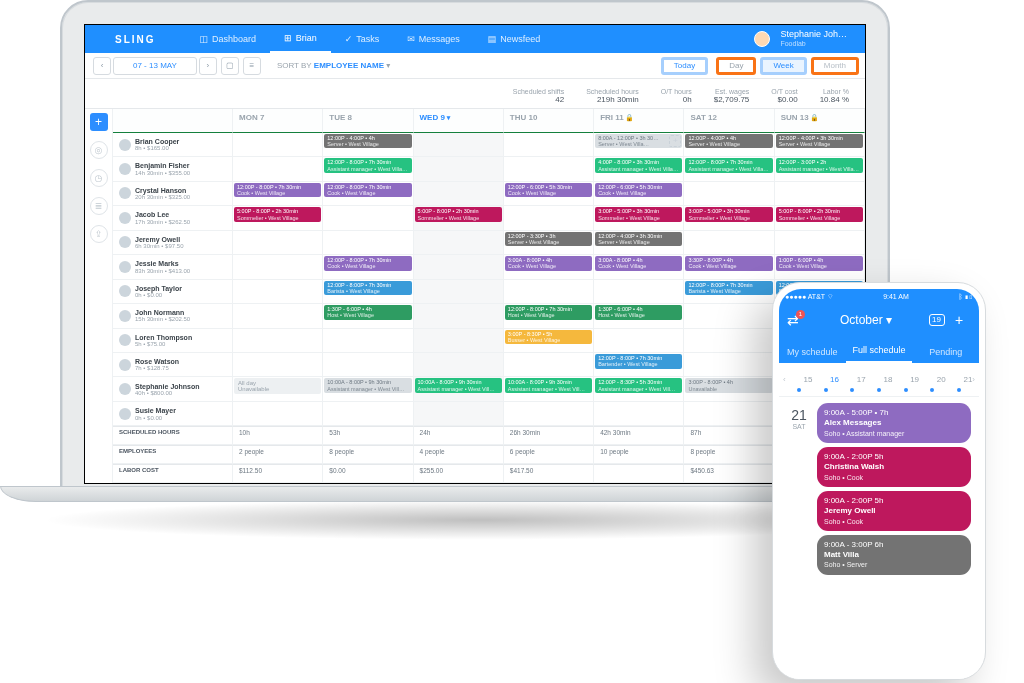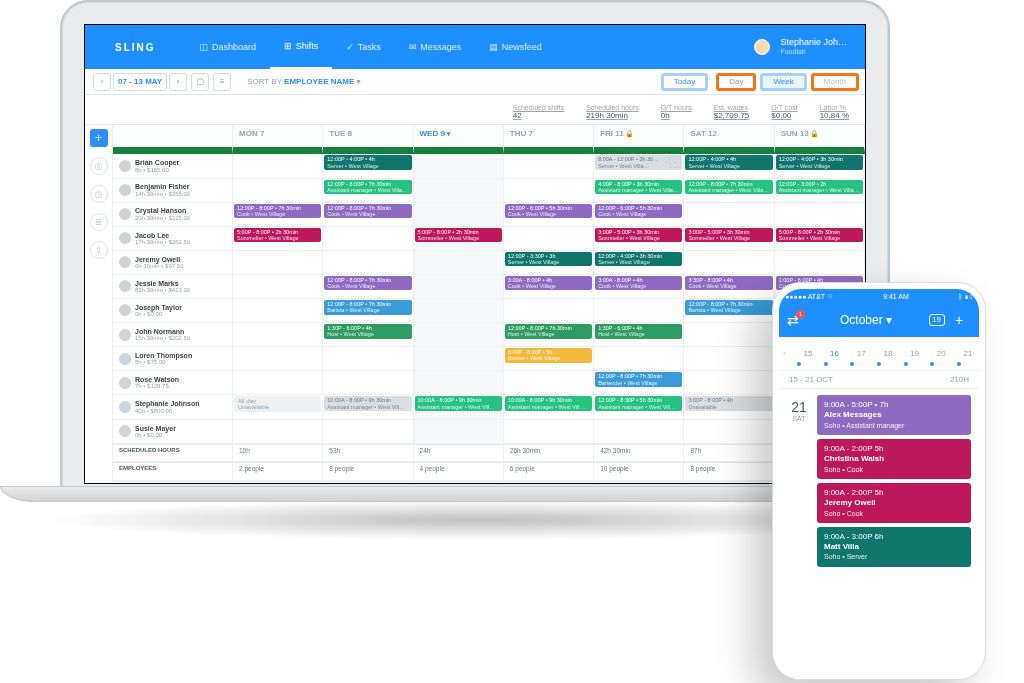--- a/index.html
+++ b/index.html
@@ -9,72 +9,72 @@
   .laptop-outer { position: absolute; left: 60px; top: 0; width: 830px; height: 490px;
     border: 2px solid #bfc6cc; border-radius: 28px 28px 0 0; background: #e9ebec; padding: 22px 22px 0 22px;
     box-shadow: inset 0 0 0 1px #d7dbde; }
   .screen { width: 100%; height: 460px; background: #fff; border: 1px solid #000; position: relative; overflow: hidden; }
   .laptop-base { position: absolute; left: 0; top: 486px; width: 950px; height: 16px;
     background: linear-gradient(#e9ebec,#cfd4d7); border: 1px solid #bfc6cc; border-radius: 0 0 40px 40px/0 0 18px 18px; }
   .laptop-shadow { position: absolute; left: 40px; top: 500px; width: 880px; height: 40px;
     background: radial-gradient(ellipse at center, rgba(0,0,0,.25), rgba(0,0,0,0) 70%); }
 
   
-  .hdr { height: 44px; background: #1f8fff; display: flex; align-items: center; color: #fff; font-size: 9px; }
+  .hdr { height: 28px; background: #1f8fff; display: flex; align-items: center; color: #fff; font-size: 9px; }
   .brand { font-weight: 700; letter-spacing: 2px; padding: 0 30px; font-size: 10px; }
   .tabs { display: flex; gap: 0; height: 100%; }
   .tab { display: flex; align-items: center; gap: 4px; padding: 0 14px; opacity: .85; cursor: pointer; }
   .tab.active { border-bottom: 2px solid #fff; opacity: 1; }
   .user { margin-left: auto; display: flex; align-items: center; gap: 10px; padding-right: 18px; }
   .avatar { width: 16px; height: 16px; border-radius: 50%; background: #ffd9b3; border: 1px solid #fff; }
 
   
   .bar { height: 26px; border-bottom: 1px solid #e5e8eb; display: flex; align-items: center; padding: 0 6px; font-size: 8px; color: #555; }
   .btn-sq { width: 18px; height: 18px; border: 1px solid #d6dbe0; border-radius: 3px; display: flex; align-items: center; justify-content: center; margin: 0 2px; color: #8a98a5; cursor: pointer; }
-  .date-range { border: 1px solid #d6dbe0; border-radius: 3px; height: 18px; padding: 0 4px; display: flex; align-items: center; color: #2d8eff; font-weight: 700; text-align: center; }
+  .date-range { border: 1px solid #d6dbe0; border-radius: 3px; height: 18px; padding: 0 19px; display: flex; align-items: center; color: #2d8eff; font-weight: 400; text-align: center; }
   .sort { margin-left: 14px; color: #9aa4ad; }
   .sort b { color: #2d8eff; font-weight: 600; }
   .spacer { flex: 1; }
   .pill { border: 3px solid #f97316; height: 18px; padding: 0 10px; border-radius: 3px; display: flex; align-items: center; margin-left: 4px; cursor: pointer; }
   .pill.today { color: #2d8eff; border-color: #a6cffd; }
   .pill.week { color: #2d8eff; border-color: #a6cffd; background: #eaf4ff; }
   .pill.dim { color: #b6bec6; }
   .pill.day { color: #9aa4ad; margin-left: 8px; }
 
   
   .stats { height: 30px; display: flex; align-items: flex-end; justify-content: flex-end; padding: 3px 16px 4px 0; gap: 22px; font-size: 7px; color: #9aa4ad; border-bottom: 1px solid #e5e8eb; }
-  .stat { text-align: left; text-decoration: underline; }
+  .stat { text-align: right; }
   .stat .v { color: #4b5560; font-size: 8px; }
 
   
   .body { display: flex; height: calc(100% - 84px); }
   .side { width: 28px; border-right: 1px solid #eef1f3; display: flex; flex-direction: column; align-items: center; padding-top: 4px; gap: 10px; }
   .side .add { width: 18px; height: 18px; background: #2d8eff; color: #fff; border-radius: 3px; display: flex; align-items: center; justify-content: center; font-size: 12px; cursor: pointer; }
   .side .ic { width: 18px; height: 18px; border: 1px solid #dfe4e8; border-radius: 50%; display: flex; align-items: center; justify-content: center; color: #c1c9d0; font-size: 9px; }
 
   .grid { flex: 1; display: grid; grid-template-columns: 120px repeat(7, 1fr); font-size: 7px; color: #3b434a; overflow: hidden; }
-  .hcell { border-bottom: 7px solid #15803d; border-right: 1px solid #eef1f3; padding: 4px 6px; color: #9aa4ad; font-weight: 600; background: #fdfefe; font-size: 7px; text-align: left; }
+  .hcell { border-bottom: 1px solid #15803d; border-right: 1px solid #eef1f3; padding: 4px 6px; color: #9aa4ad; font-weight: 600; background: #fdfefe; font-size: 7px; text-align: left; }
   .hcell.today { color: #2d8eff; }
   .emph { font-size: 8px; }
   .rowhead { border-bottom: 1px solid #eef1f3; border-right: 1px solid #eef1f3; padding: 2px 6px; display: flex; align-items: center; gap: 4px; background: #fff; }
   .rowhead .av { width: 12px; height: 12px; border-radius: 50%; background: #ccd5dc; flex-shrink: 0; }
   .rowhead .nm { font-weight: 600; font-size: 7px; line-height: 1.05; }
   .rowhead .sub { color: #9aa4ad; font-size: 6px; }
   .cell { border-bottom: 1px solid #eef1f3; border-right: 1px solid #eef1f3; padding: 1px; position: relative; min-height: 18px; }
   .cell.todaycol { background: #f6f7f8; }
   .shift { border-radius: 2px; padding: 1px 3px; color: #fff; font-size: 5.5px; line-height: 1.15; overflow: hidden; white-space: nowrap; margin-bottom: 1px; }
   .shift .t2 { opacity: .85; }
   .unavail { background: #edf0f2; color: #9aa4ad; border-radius: 2px; padding: 2px 4px; font-size: 6px; }
   .addshift { position: absolute; right: 2px; top: 2px; width: 12px; height: 12px; border: 1px dashed #c9d1d8; border-radius: 2px; color: #c9d1d8; font-size: 8px; display: flex; align-items: center; justify-content: center; }
 
   .sumhead { border-top: 1px solid #e5e8eb; border-bottom: 1px solid #eef1f3; border-right: 1px solid #eef1f3; padding: 2px 6px; font-size: 6px; color: #4b5560; font-weight: 700; }
   .sumcell { border-top: 1px solid #e5e8eb; border-bottom: 1px solid #eef1f3; border-right: 1px solid #eef1f3; padding: 2px 6px; font-size: 6.5px; color: #6d7882; }
 
   
-  .c-red { background: #0f766e; } .c-teal { background: #26c281; } .c-purple { background: #8e6bc1; }
+  .c-red { background: #737373; } .c-teal { background: #26c281; } .c-purple { background: #8e6bc1; }
   .c-orange { background: #be185d; } .c-blue { background: #3a9bd9; } .c-green { background: #2e9c62; }
   .c-gray { background: #d9dee2; color: #6d7882 !important; } .c-yellow { background: #f5b83d; }
 
   
   .phone { position: absolute; right: 38px; top: 282px; width: 214px; height: 398px; background: #fff;
     border-radius: 28px; border: 1px solid #d7dbde; box-shadow: -18px 18px 40px rgba(0,0,0,.22); overflow: hidden; }
   .p-screen { position: absolute; inset: 6px 6px 0 6px; border-radius: 22px 22px 0 0; overflow: hidden; background: #fff; }
   .p-status { height: 14px; background: #1f8fff; color: #fff; font-size: 7px; display: flex; align-items: center; justify-content: space-between; padding: 0 6px; }
   .p-head { height: 34px; background: #1f8fff; color: #fff; display: flex; align-items: center; justify-content: space-between; padding: 0 8px; font-size: 12px; }
   .p-head .ic { width: 16px; font-size: 14px; position: relative; }
@@ -83,42 +83,42 @@
   .p-tab.active { color: #fff; border-bottom: 2px solid #fff; }
   .p-dates { height: 34px; display: flex; align-items: center; padding: 0 4px; border-bottom: 1px solid #eef1f3; font-size: 8px; color: #9aa4ad; }
   .p-dates .d { flex: 1; text-align: right; position: relative; }
   .p-dates .d.sel { color: #2d8eff; font-weight: 400; }
   .dot { width: 4px; height: 4px; border-radius: 50%; background: #2d8eff; position: absolute; left: 50%; transform: translateX(-50%); bottom: -8px; }
   .p-range { height: 18px; display: flex; justify-content: space-between; align-items: center; padding: 0 10px; font-size: 8px; color: #9aa4ad; border-bottom: 1px solid #eef1f3; }
   .p-list { padding: 6px 8px 0 8px; display: flex; gap: 6px; }
   .daycol { width: 24px; text-align: center; font-size: 10px; color: #4b5560; padding-top: 4px; }
   .daycol .dn { font-size: 14px; font-weight: 400; }
   .cards { flex: 1; display: flex; flex-direction: column; gap: 4px; }
-  .card { border-radius: 3px; padding: 5px 7px; color: #fff; font-size: 8px; line-height: 1.3; }
+  .card { border-radius: 11px; padding: 5px 7px; color: #fff; font-size: 8px; line-height: 1.3; }
   .card .r2 { font-weight: 600; }
   .card .r3 { font-size: 7px; opacity: .9; }
   .badge { position: absolute; top: -2px; right: -2px; background: #ef5455; color: #fff; border-radius: 6px; font-size: 6px; padding: 0 3px; line-height: 9px; }
 </style>
 </head>
 <body>
 
 <div class="laptop-shadow"></div>
 <div class="laptop-outer">
   <div class="screen">
 
     <div class="hdr">
       <div class="brand">SLING</div>
       <div class="tabs">
           <div class="tab">
             <span>◫</span>
             <span>Dashboard</span>
           </div>
           <div class="tab active">
             <span>⊞</span>
-            <span>Shifts</span>
+            <span>Brian</span>
           </div>
           <div class="tab">
             <span>✓</span>
             <span>Tasks</span>
           </div>
           <div class="tab">
             <span>✉</span>
             <span>Messages</span>
           </div>
           <div class="tab">
@@ -185,21 +185,21 @@
         <div class="ic">◎</div>
         <div class="ic">◷</div>
         <div class="ic">≣</div>
         <div class="ic">⇪</div>
       </div>
       <div class="grid">
           <div class="hcell"></div>
           <div class="hcell"><span class="emph">MON 7</span></div>
           <div class="hcell"><span class="emph">TUE 8</span></div>
           <div class="hcell today"><span class="emph">WED 9</span> ▾</div>
-          <div class="hcell"><span class="emph">THU 7</span></div>
+          <div class="hcell"><span class="emph">THU 10</span></div>
           <div class="hcell"><span class="emph">FRI 11</span> <span>🔒</span></div>
           <div class="hcell"><span class="emph">SAT 12</span></div>
           <div class="hcell"><span class="emph">SUN 13</span> <span>🔒</span></div>
           <div class="rowhead">
             <span class="av"></span>
             <span>
               <div class="nm">Brian Cooper</div>
               <div class="sub">8h • $165.00</div>
             </span>
           </div>
@@ -596,37 +596,38 @@
       <span><span>ᛒ</span> <span>▮▯</span></span>
     </div>
     <div class="p-head">
       <span class="ic">⇄<span class="badge">1</span></span>
       <span><span>October</span> ▾</span>
       <span style="display:flex;gap:10px;align-items:center">
         <span class="ic" style="border:1px solid #fff;border-radius:3px;font-size:8px;padding:1px 2px;line-height:1">19</span>
         <span class="ic">+</span>
       </span>
     </div>
+    <div class="p-tabs">
+        <div class="p-tab">My schedule</div>
+        <div class="p-tab active">Full schedule</div>
+        <div class="p-tab">Pending</div>
+      </div>
     <div class="p-dates">
       <span style="color:#c1c9d0">‹</span>
       <span id="pdates" style="flex:1;display:flex">
           <span class="d">15<span class="dot"></span></span>
           <span class="d sel">16<span class="dot"></span></span>
           <span class="d">17<span class="dot"></span></span>
           <span class="d">18<span class="dot"></span></span>
           <span class="d">19<span class="dot"></span></span>
           <span class="d">20<span class="dot"></span></span>
           <span class="d">21<span class="dot"></span></span>
         </span>
       <span style="color:#c1c9d0">›</span>
     </div>
-    <div class="p-range">
-      <span>15 - 21 OCT</span>
-        <span>210H</span>
-    </div>
     <div class="p-list">
       <div class="daycol">
         <div class="dn">21</div>
         <div style="font-size:7px;color:#9aa4ad">SAT</div>
       </div>
       <div class="cards">
           <div class="card c-purple">
             <div>9:00A - 5:00P • 7h</div>
             <div class="r2">Alex Messages</div>
             <div class="r3">Soho • Assistant manager</div>

